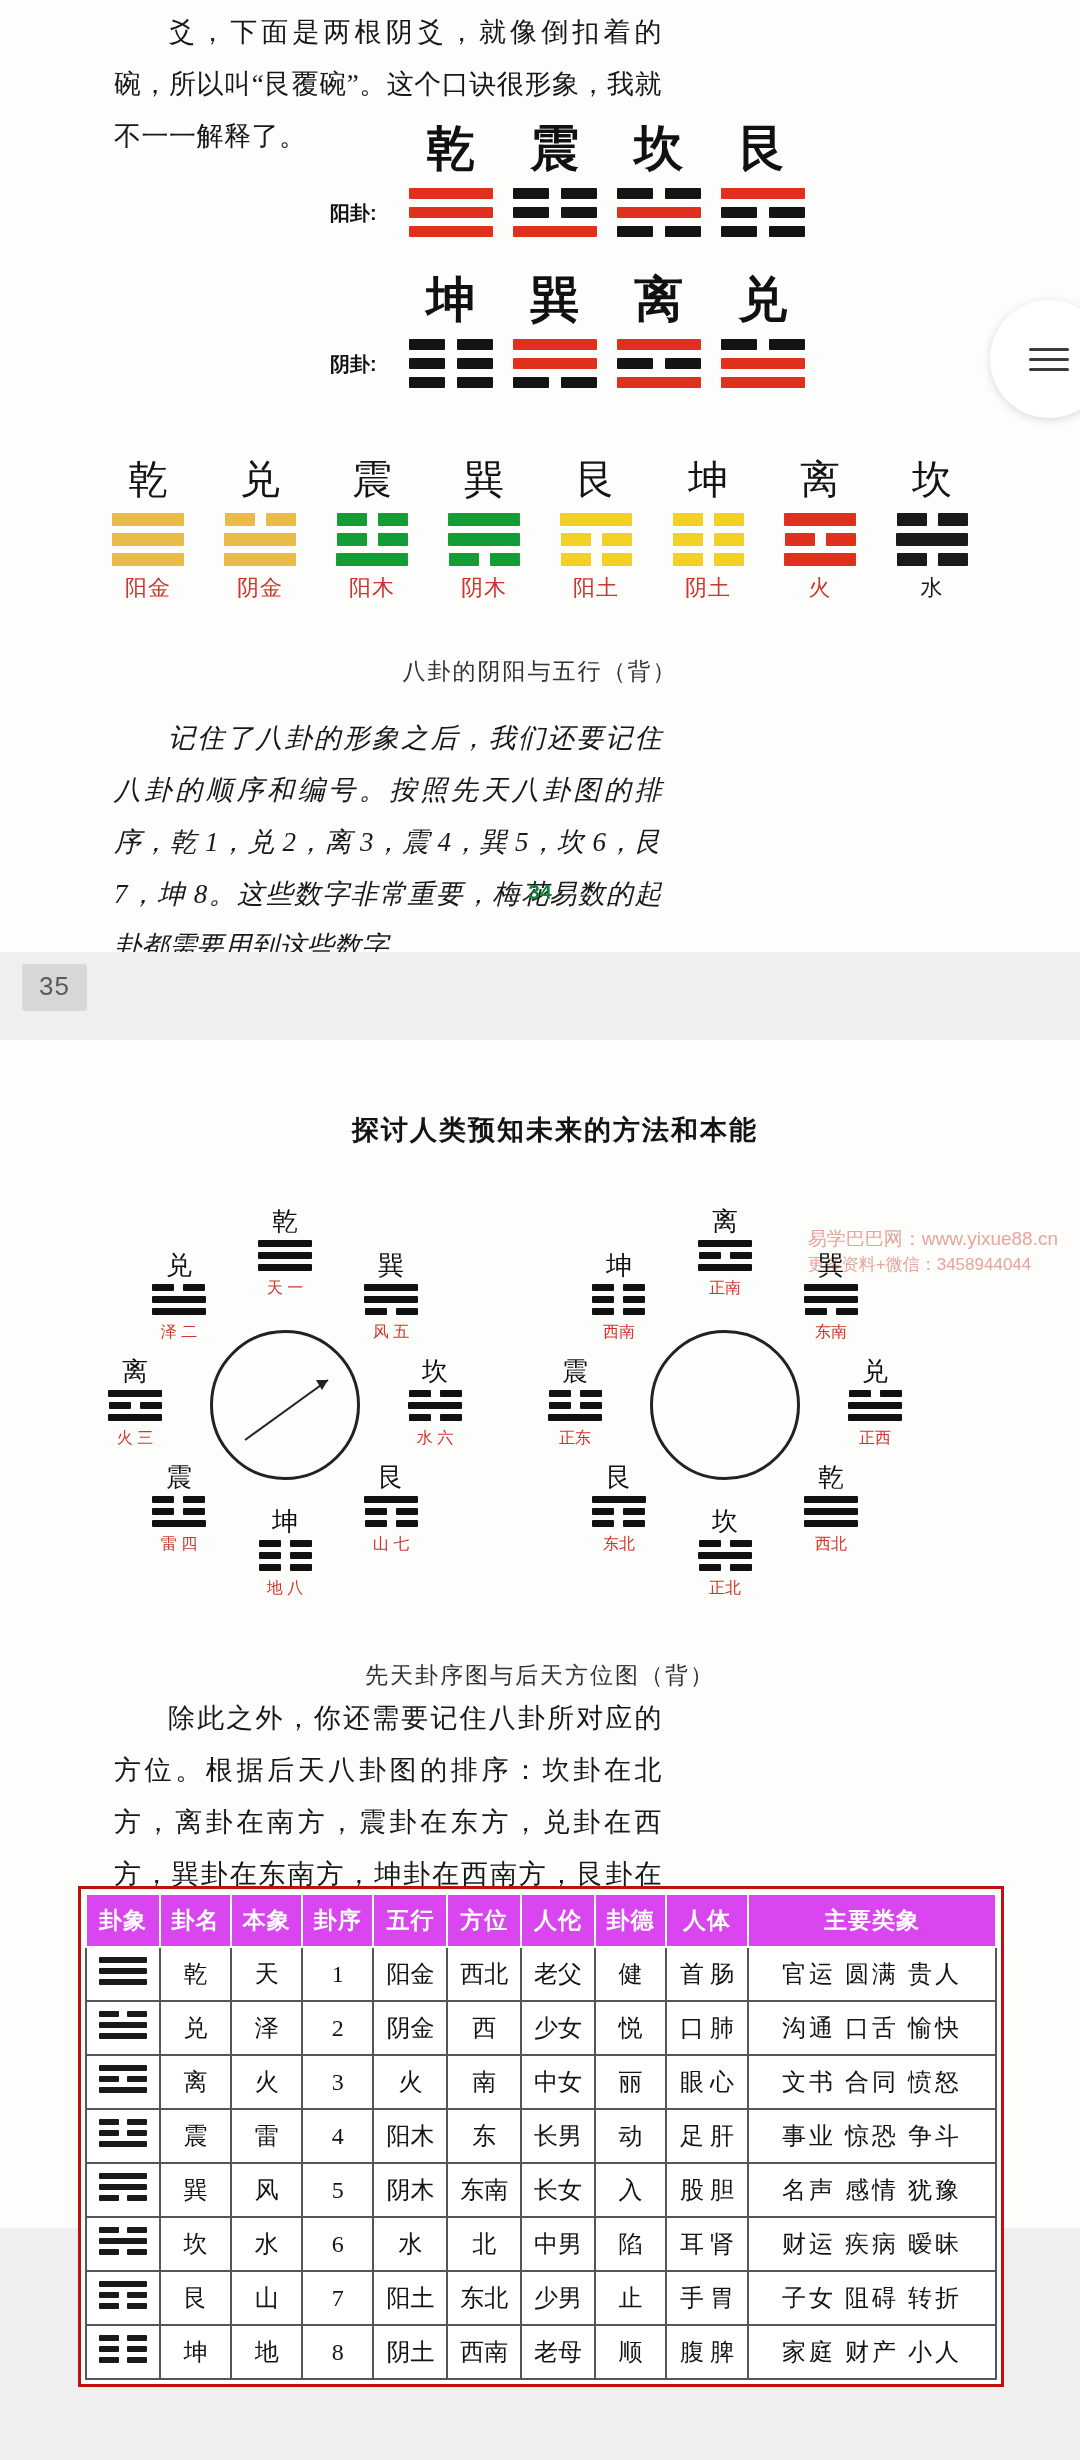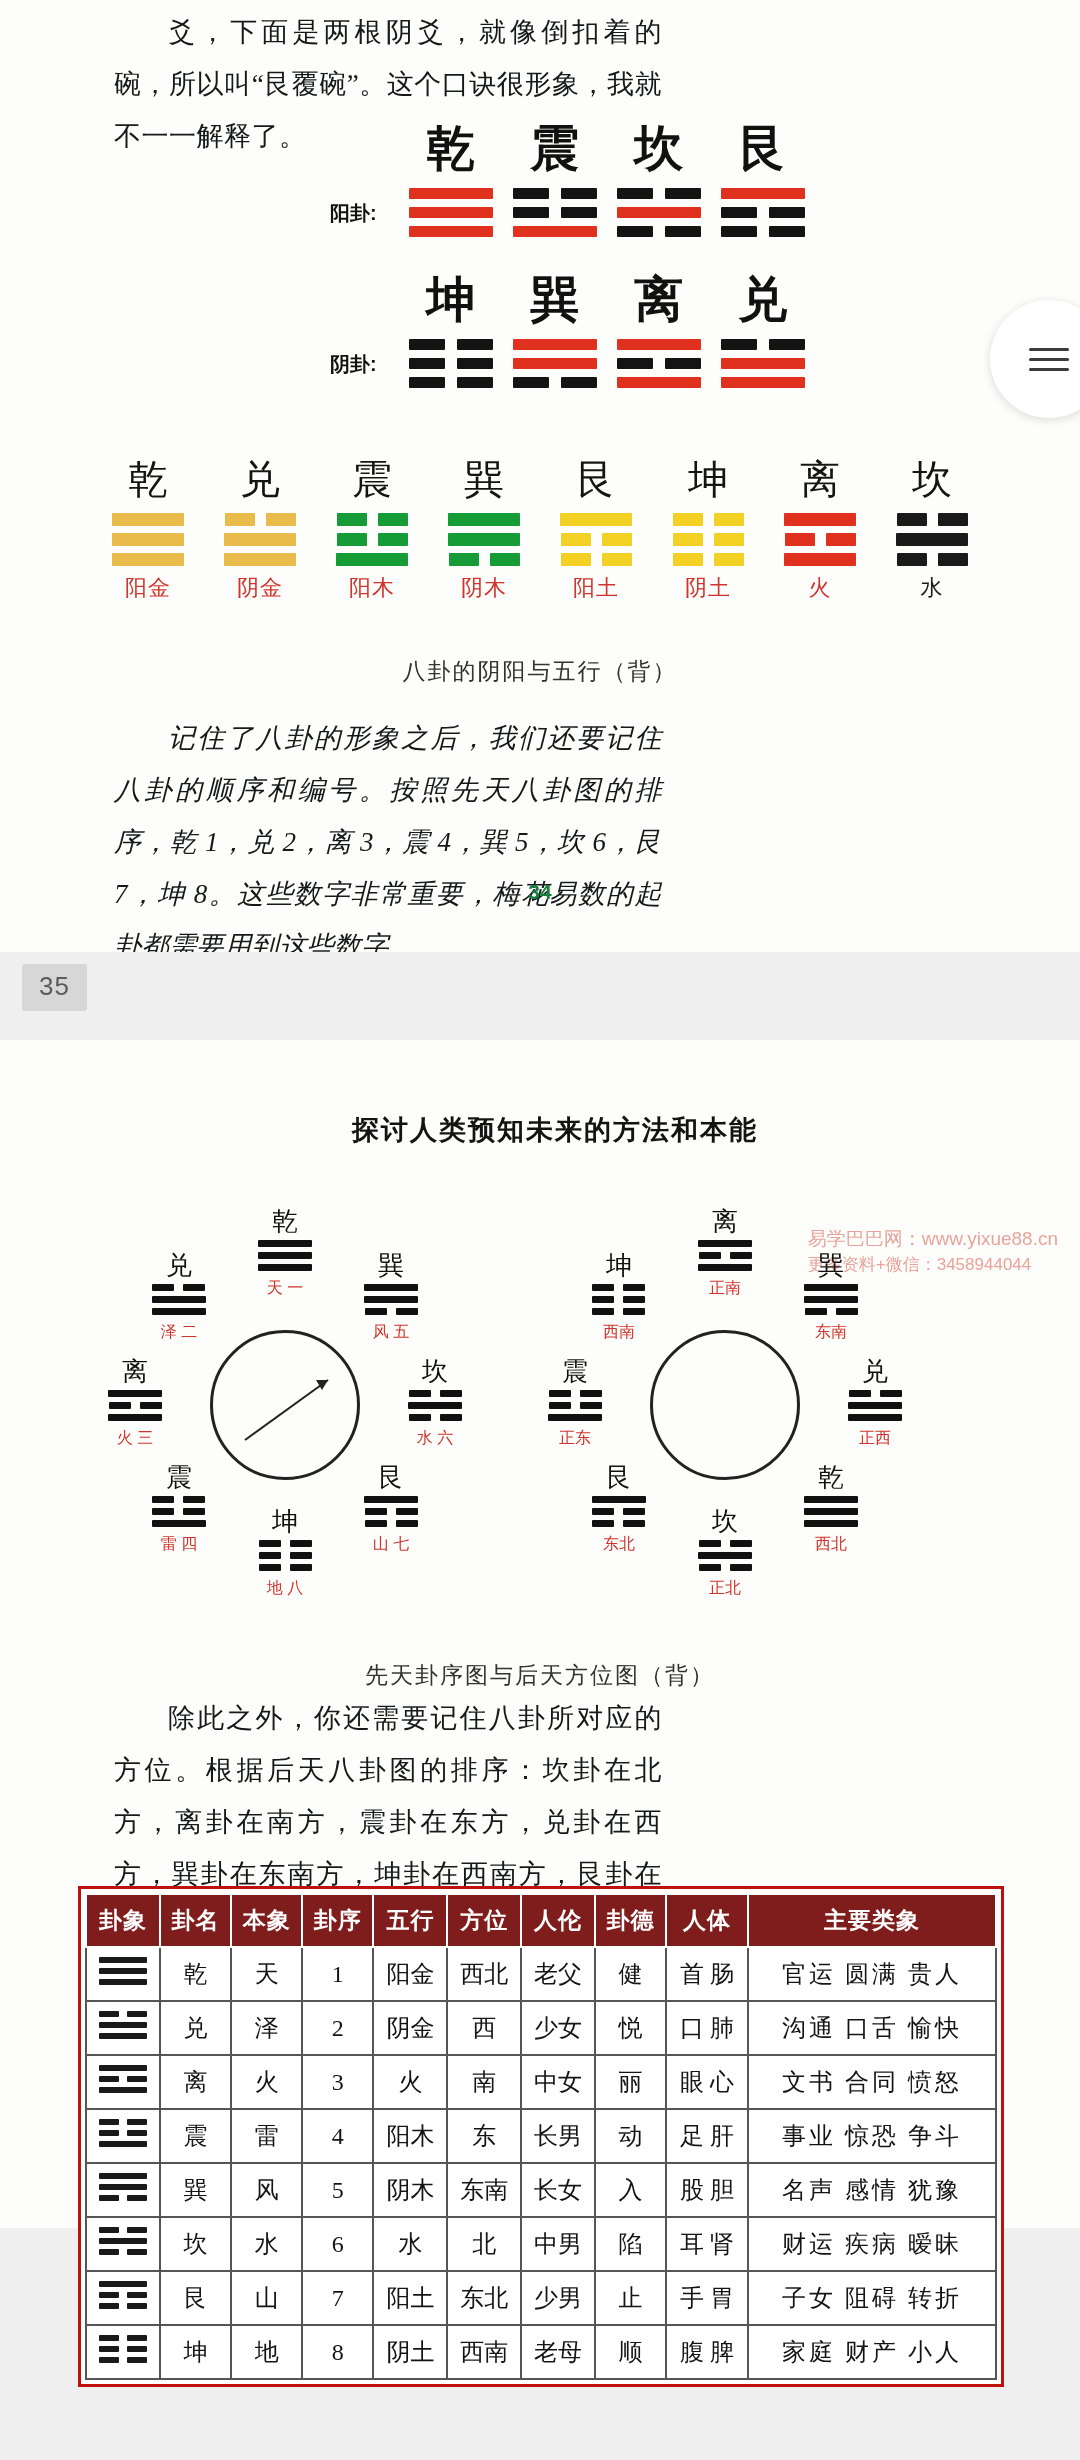--- a/index.html
+++ b/index.html
@@ -232,21 +232,21 @@
     border: 3px solid #c0100c;
     background: #fff;
     padding: 4px;
   }
   table.bagua-table {
     width: 100%;
     border-collapse: collapse;
     font-family: "Liberation Sans", sans-serif;
   }
   table.bagua-table th {
-    background: #7f1d1d;
+    background: #d946ef;
     color: #fff;
     font-size: 23px;
     font-weight: bold;
     padding: 10px 2px;
     border: 2px solid #fff;
     letter-spacing: 1px;
     white-space: nowrap;
   }
   table.bagua-table td {
     border: 2px solid #555;

